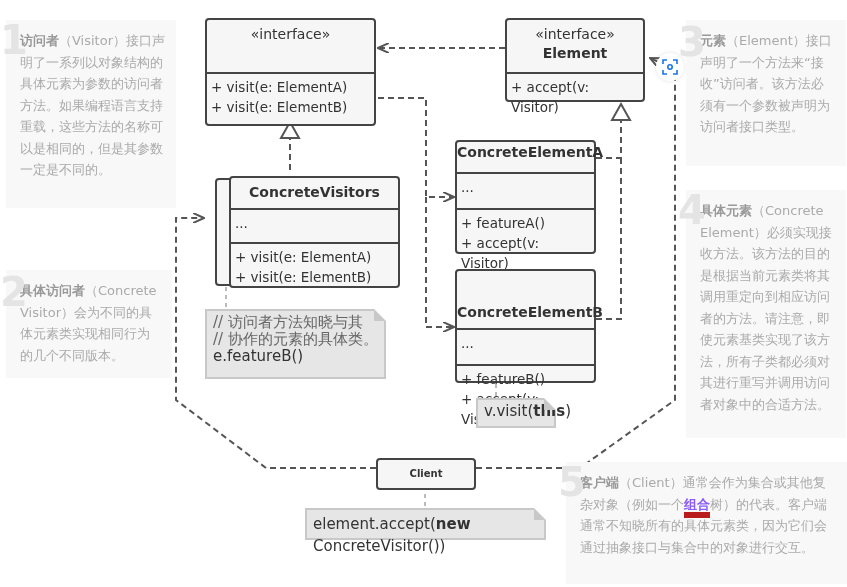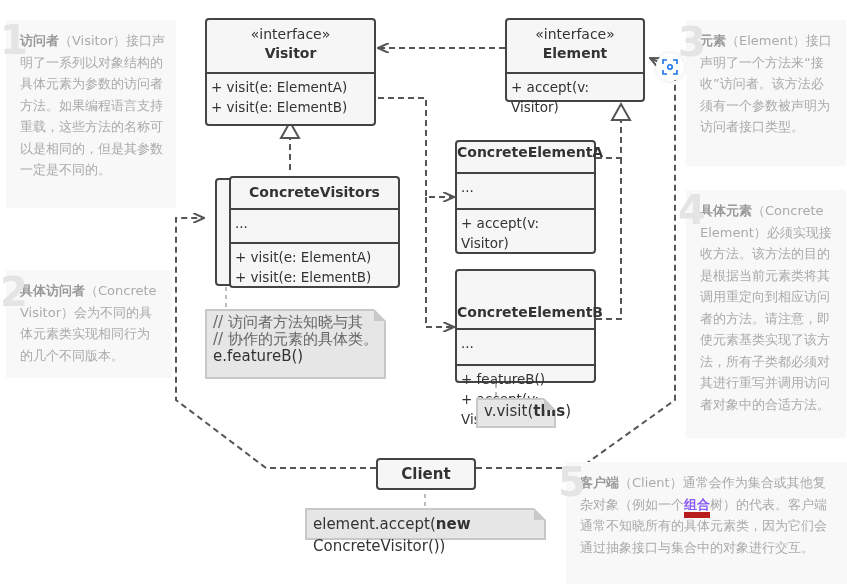--- a/index.html
+++ b/index.html
@@ -68,21 +68,20 @@
     <g stroke="#bbb" stroke-width="2" stroke-dasharray="4,4">
       <line x1="226" y1="287" x2="226" y2="309"></line>
       <line x1="496" y1="384" x2="496" y2="398"></line>
       <line x1="425" y1="486" x2="425" y2="508"></line>
     </g>
   </svg>
 
   <div class="uml" style="left:205px;top:18px;width:171px;height:108px;">
     <div class="hdr" style="height:54px;">
       <div class="st">«interface»</div>
-      <div class="nm">Visitor</div>
     </div>
     <div class="sec">
       <div>+ visit(e: ElementA)</div>
       <div>+ visit(e: ElementB)</div>
     </div>
   </div>
 
   <div class="uml" style="left:505px;top:18px;width:140px;height:84px;">
     <div class="hdr" style="height:54px;">
       <div class="st">«interface»</div>
@@ -117,39 +116,40 @@
   </div>
 
   <div class="uml" style="left:455px;top:140px;width:141px;height:114px;">
     <div class="hdr" style="height:32px;">
       <div class="nm">ConcreteElementA</div>
     </div>
     <div class="sec" style="height:34px;">
       <div>...</div>
     </div>
     <div class="sec">
+      <div>+ featureA()</div>
       <div>+ accept(v: Visitor)</div>
     </div>
   </div>
 
   <div class="uml" style="left:455px;top:269px;width:141px;height:114px;">
     <div class="hdr" style="height:32px;padding-top:4px;margin-top:27px;">
       <div class="nm">ConcreteElementB</div>
     </div>
     <div class="sec" style="height:34px;">
       <div>...</div>
     </div>
     <div class="sec">
       <div>+ featureB()</div>
       <div>+ accept(v: Visitor)</div>
     </div>
   </div>
 
   <div class="uml" style="left:376px;top:458px;width:100px;height:32px;text-align:center;">
-    <div class="nm" style="font-weight:bold;font-size:15px;line-height:28px;">Client</div>
+    <div class="nm" style="font-weight:bold;font-size:10px;line-height:28px;">Client</div>
   </div>
 
   <div class="note" style="left:205px;top:309px;width:181px;height:70px;">
     <div class="fold"></div>
     <div class="cm">// 访问者方法知晓与其</div>
     <div class="cm">// 协作的元素的具体类。</div>
     <div>e.featureB()</div>
   </div>
 
   <div class="note" style="left:476px;top:398px;width:80px;height:30px;">

